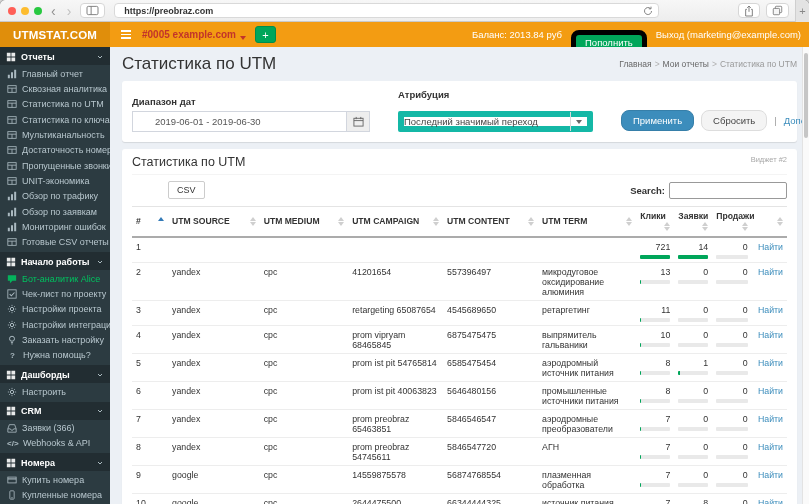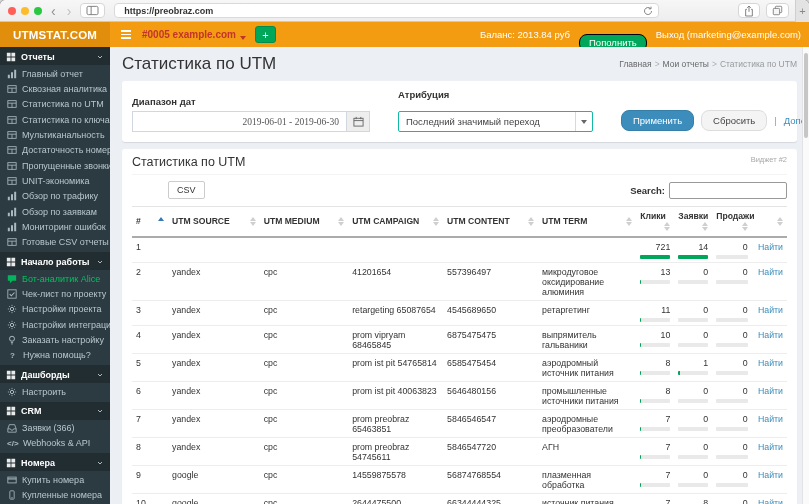--- a/index.html
+++ b/index.html
@@ -23,21 +23,21 @@
   
   .navbar { height:25px; background:#f39c12; display:flex; align-items:center; }
   .logo { width:110px; height:25px; background:#e08e0b; color:#fff; font-weight:bold; font-size:11.5px; display:flex; align-items:center; justify-content:center; letter-spacing:.2px; }
   .hamburger { padding:0 11px; display:flex; flex-direction:column; gap:2px; }
   .hamburger b { width:10px; height:1.5px; background:#fff; display:block; }
   .project { color:#c2342a; font-size:10px; font-weight:bold; display:flex; align-items:flex-end; gap:4px; }
   .caret { width:0; height:0; border-left:3.5px solid transparent; border-right:3.5px solid transparent; border-top:4px solid #c2342a; display:inline-block; }
   .addbtn { background:#00a65a; border:1px solid #008d4c; color:#fff; width:21px; height:17px; border-radius:3px; font-size:11px; line-height:14px; text-align:center; margin-left:9px; }
   .nav-right { margin-left:auto; display:flex; align-items:center; gap:9px; padding-right:8px; }
   .balance { color:#fff; font-size:9.5px; }
-  .topup { background:#00a65a; border:1px solid #000000; color:#fff; font-size:9.5px; padding:2.5px 9px; border-radius:8px;margin-top:16px; }
+  .topup { background:#00a65a; border:5px solid #000000; color:#fff; font-size:9.5px; padding:2.5px 9px; border-radius:8px;margin-top:16px; }
   .logout { color:#fff; font-size:9.5px; }
 
   
   .app { display:flex; height:457px; }
   .sidebar { width:110px; background:#222d32; overflow:hidden; flex:none; }
   .sec { display:flex; align-items:center; gap:5px; padding:4.5px 6px 3.5px; color:#fff; font-size:9px; white-space:nowrap; }
   .sec .lbl { font-weight:bold; }
   .sec .chev { margin-left:auto; color:#b8c7ce; display:flex; }
   .subs { background:#2c3b41; padding:1px 0 2px; }
   .itm { display:flex; align-items:center; gap:5px; padding:2.5px 6px 2.5px 7px; color:#b8c7ce; font-size:9px; line-height:1.15; white-space:nowrap; }
@@ -50,23 +50,23 @@
   .content-header { display:flex; justify-content:space-between; align-items:center; margin:2px 0 7px; }
   h1.page-title { font-size:17px; font-weight:400; color:#333; }
   .breadcrumb { font-size:8.5px; color:#999;margin-left:20px; }
   .breadcrumb a { color:#666; text-decoration:none; }
   .breadcrumb .sep { margin:0 3px; color:#b0b0b0; }
 
   .box { background:#fff; border-radius:3px; box-shadow:0 1px 1px rgba(0,0,0,.1); }
   .filter-box { padding:8px 10px 10px; display:flex; gap:28px; align-items:flex-end; margin-bottom:7px; }
   .fgroup label { display:block; font-size:9.5px; font-weight:bold; color:#333; margin-bottom:4px; }
   .igroup { display:flex; }
-  .tinput { width:215px; height:21px; border:1px solid #d2d6de; font-size:9.5px; color:#555; padding:0 7px; font-family:Liberation Serif, serif;text-align:right; }
+  .tinput { width:215px; height:21px; border:1px solid #d2d6de; font-size:9.5px; color:#555; padding:0 22px; font-family:Liberation Sans, sans-serif; }
   .addon { width:23px; height:21px; background:#eee; border:1px solid #d2d6de; border-left:none; display:flex; align-items:center; justify-content:center; }
-  .selbox { width:195px; height:21px; border:1px solid #14b8a6; border-radius:2px; display:flex; align-items:center; font-size:9.5px; color:#444; padding-left:7px; background:#fff;margin-top:11px; }
+  .selbox { width:195px; height:21px; border:6px solid #14b8a6; border-radius:2px; display:flex; align-items:center; font-size:9.5px; color:#444; background:#fff;margin-top:11px; }
   .selcaret { margin-left:auto; width:17px; height:19px; border-left:1px solid #d9d9d9; display:flex; align-items:center; justify-content:center; }
   .selcaret b { width:0; height:0; border-left:3px solid transparent; border-right:3px solid transparent; border-top:4px solid #666; }
   .fbuttons { display:flex; align-items:center; gap:7px; padding-bottom:1px; }
   .btn { font-size:9.5px; padding:4px 11px; border-radius:8px; font-family:inherit; }
   .btn-primary { background:#3c8dbc; border:1px solid #367fa9; color:#fff; }
   .btn-default { background:#f4f4f4; border:1px solid #ddd; color:#444; }
   .pipe { color:#9b9b9b; font-size:9.5px; }
   .more-link { color:#3c8dbc; font-size:9.5px; text-decoration:none; }
 
   .widget-box { padding:6px 10px 10px; min-height:330px; }

